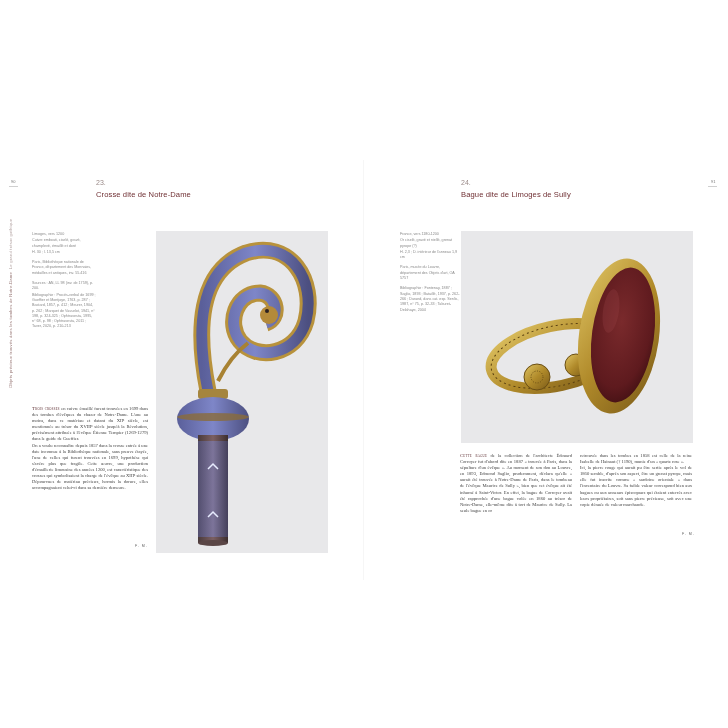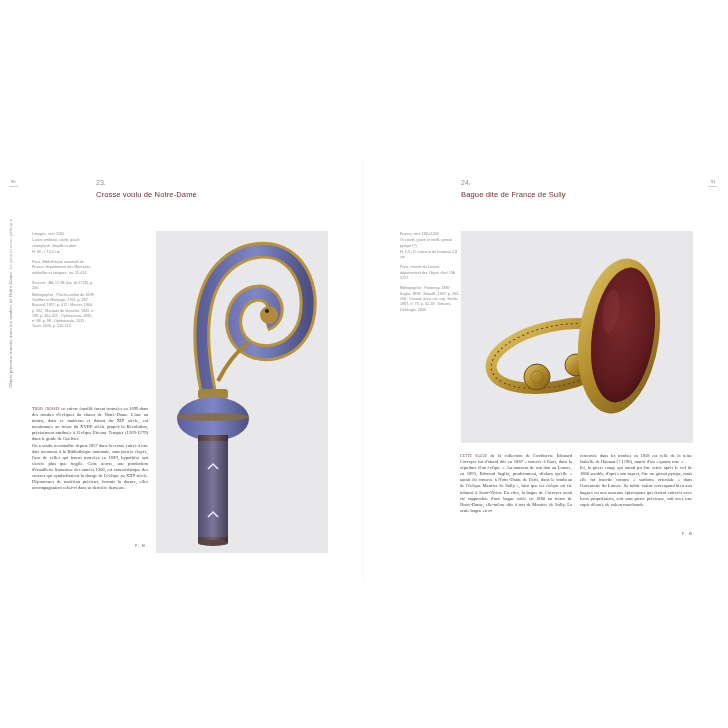--- a/index.html
+++ b/index.html
@@ -43,21 +43,21 @@
   <div class="folio" style="left:11px; top:179px;">90</div>
   <div class="folio-rule" style="left:9px; top:186px; width:9px;"></div>
 
   <div class="running-head">
     <span class="rh-part">Objets précieux trouvés dans les tombes de Notre-Dame</span>
     <span style="display:inline-block;width:8px;"></span>
     <span class="rh-book">Le grand trésor gothique</span>
   </div>
 
   <div class="entry-num" style="left:96px; top:179px;">23.</div>
-  <div class="entry-title" style="left:96px; top:190px;">Crosse voulu de Notre-Dame</div>
+  <div class="entry-title" style="left:96px; top:190px;">Crosse dite de Notre-Dame</div>
 
   <div class="meta" style="left:32px; top:232px; width:64px;">
     <p>Limoges, vers 1200</p>
     <p style="margin-top:-4px;">Cuivre embouti, ciselé, gravé, champlevé, émaillé et doré</p>
     <p style="margin-top:-4px;">H. 30 ; l. 13,5 cm</p>
     <p>Paris, Bibliothèque nationale de France, département des Monnaies, médailles et antiques, inv. 55.416</p>
     <p>Sources : AN, LL 98 (inv. de 1759), p. 200.</p>
     <p style="margin-top:-4px;">Bibliographie : Procès-verbal de 1699 ; Gueffier et Montjoye, 1763, p. 287 ; Bastard, 1857, p. 412 ; Meurer, 1904, p. 262 ; Marquet de Vasselot, 1941, n° 198, p. 324-325 ; Ophtravesta, 1995, n° 68, p. 98 ; Ophtravesta, 2011 ; Taver, 2020, p. 210-213</p>
   </div>
 
@@ -97,21 +97,21 @@
   <div class="cont-mark" style="left:135px; top:544px;">F. M.</div>
 </div>
 
 <div class="gutter"></div>
 
 <div class="page right">
   <div class="folio" style="left:347px; top:179px;">91</div>
   <div class="folio-rule" style="left:344px; top:186px; width:9px;"></div>
 
   <div class="entry-num" style="left:97px; top:179px;">24.</div>
-  <div class="entry-title" style="left:97px; top:190px;">Bague dite de France de Sully</div>
+  <div class="entry-title" style="left:97px; top:190px;">Bague dite de Limoges de Sully</div>
 
   <div class="meta" style="left:36px; top:232px; width:60px;">
     <p>France, vers 1180-1200</p>
     <p style="margin-top:-4px;">Or ciselé, gravé et niellé, grenat pyrope (?)</p>
     <p style="margin-top:-4px;">H. 2,3 ; D. intérieur de l'anneau 1,9 cm</p>
     <p>Paris, musée du Louvre, département des Objets d'art, OA 5757</p>
     <p>Bibliographie : Fontenay, 1887 ; Saglio, 1893 ; Bataillé, 1937, p. 262-266 ; Durand, dans cat. exp. Senlis, 1987, n° 75, p. 32-33 ; Taburet-Delahaye, 2004</p>
   </div>
 
   <div class="photo" style="left:97px; top:231px; width:232px; height:212px;">

